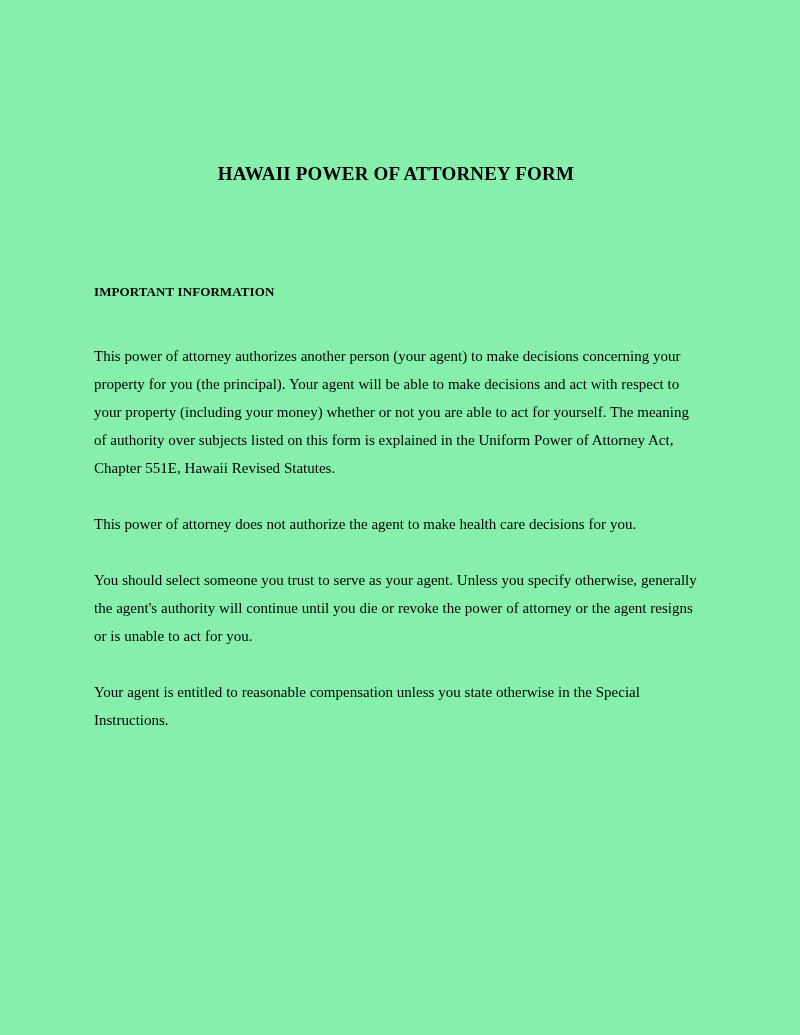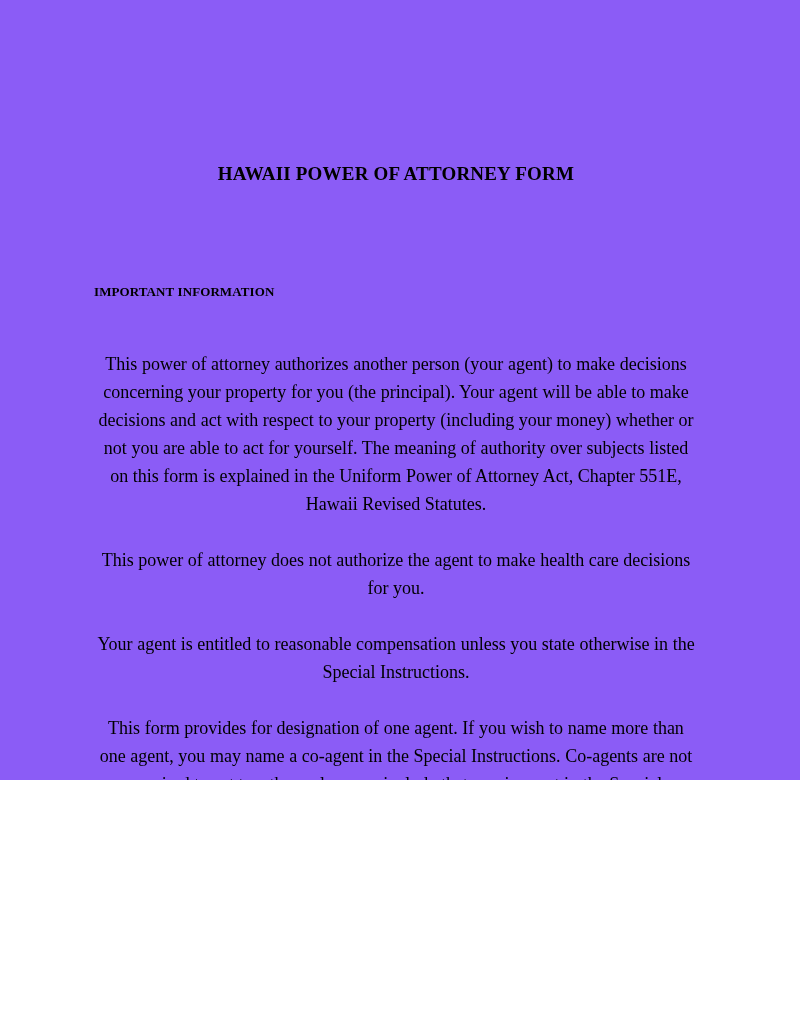--- a/index.html
+++ b/index.html
@@ -11,22 +11,22 @@
 
   body {
     font-family: "Liberation Serif", "DejaVu Serif", serif;
     color: #000000;
     -webkit-font-smoothing: antialiased;
   }
 
   .page {
     position: relative;
     width: 800px;
-    height: 780px;
-    background: #8b5cf6;
+    height: 1035px;
+    background: #86efac;
     overflow: hidden;
     box-sizing: border-box;
   }
 
   
   .content {
     position: absolute;
     left: 94px;
     top: 0;
     width: 604px;
@@ -59,24 +59,24 @@
   }
 
   .body-block {
     position: absolute;
     top: 334px;
     left: 0;
     width: 604px;
   }
 
   .para {
-    font-size: 18px;
+    font-size: 15px;
     line-height: 28px;
-    text-align: center;
-    margin: 16px 0 28px 0;
+    text-align: left;
+    margin: 8px 0 28px 0;
     padding: 0;
     word-spacing: 0.1px;
   }
 
   .para:last-child {
     margin-bottom: 0;
   }
 </style>
 </head>
 <body>
@@ -85,19 +85,19 @@
 
   <div class="content">
 
     <h1 class="doc-title">HAWAII POWER OF ATTORNEY FORM</h1>
 
     <h2 class="section-heading">IMPORTANT INFORMATION</h2>
 
     <div class="body-block">
       <p class="para">This power of attorney authorizes another person (your agent) to make decisions concerning your property for you (the principal). Your agent will be able to make decisions and act with respect to your property (including your money) whether or not you are able to act for yourself. The meaning of authority over subjects listed on this form is explained in the Uniform Power of Attorney Act, Chapter 551E, Hawaii Revised Statutes.</p>
       <p class="para">This power of attorney does not authorize the agent to make health care decisions for you.</p>
+      <p class="para">You should select someone you trust to serve as your agent. Unless you specify otherwise, generally the agent's authority will continue until you die or revoke the power of attorney or the agent resigns or is unable to act for you.</p>
       <p class="para">Your agent is entitled to reasonable compensation unless you state otherwise in the Special Instructions.</p>
-      <p class="para">This form provides for designation of one agent. If you wish to name more than one agent, you may name a co-agent in the Special Instructions. Co-agents are not required to act together unless you include that requirement in the Special Instructions.</p>
     </div>
 
   </div>
 
 </div>
 
 </body></html>

